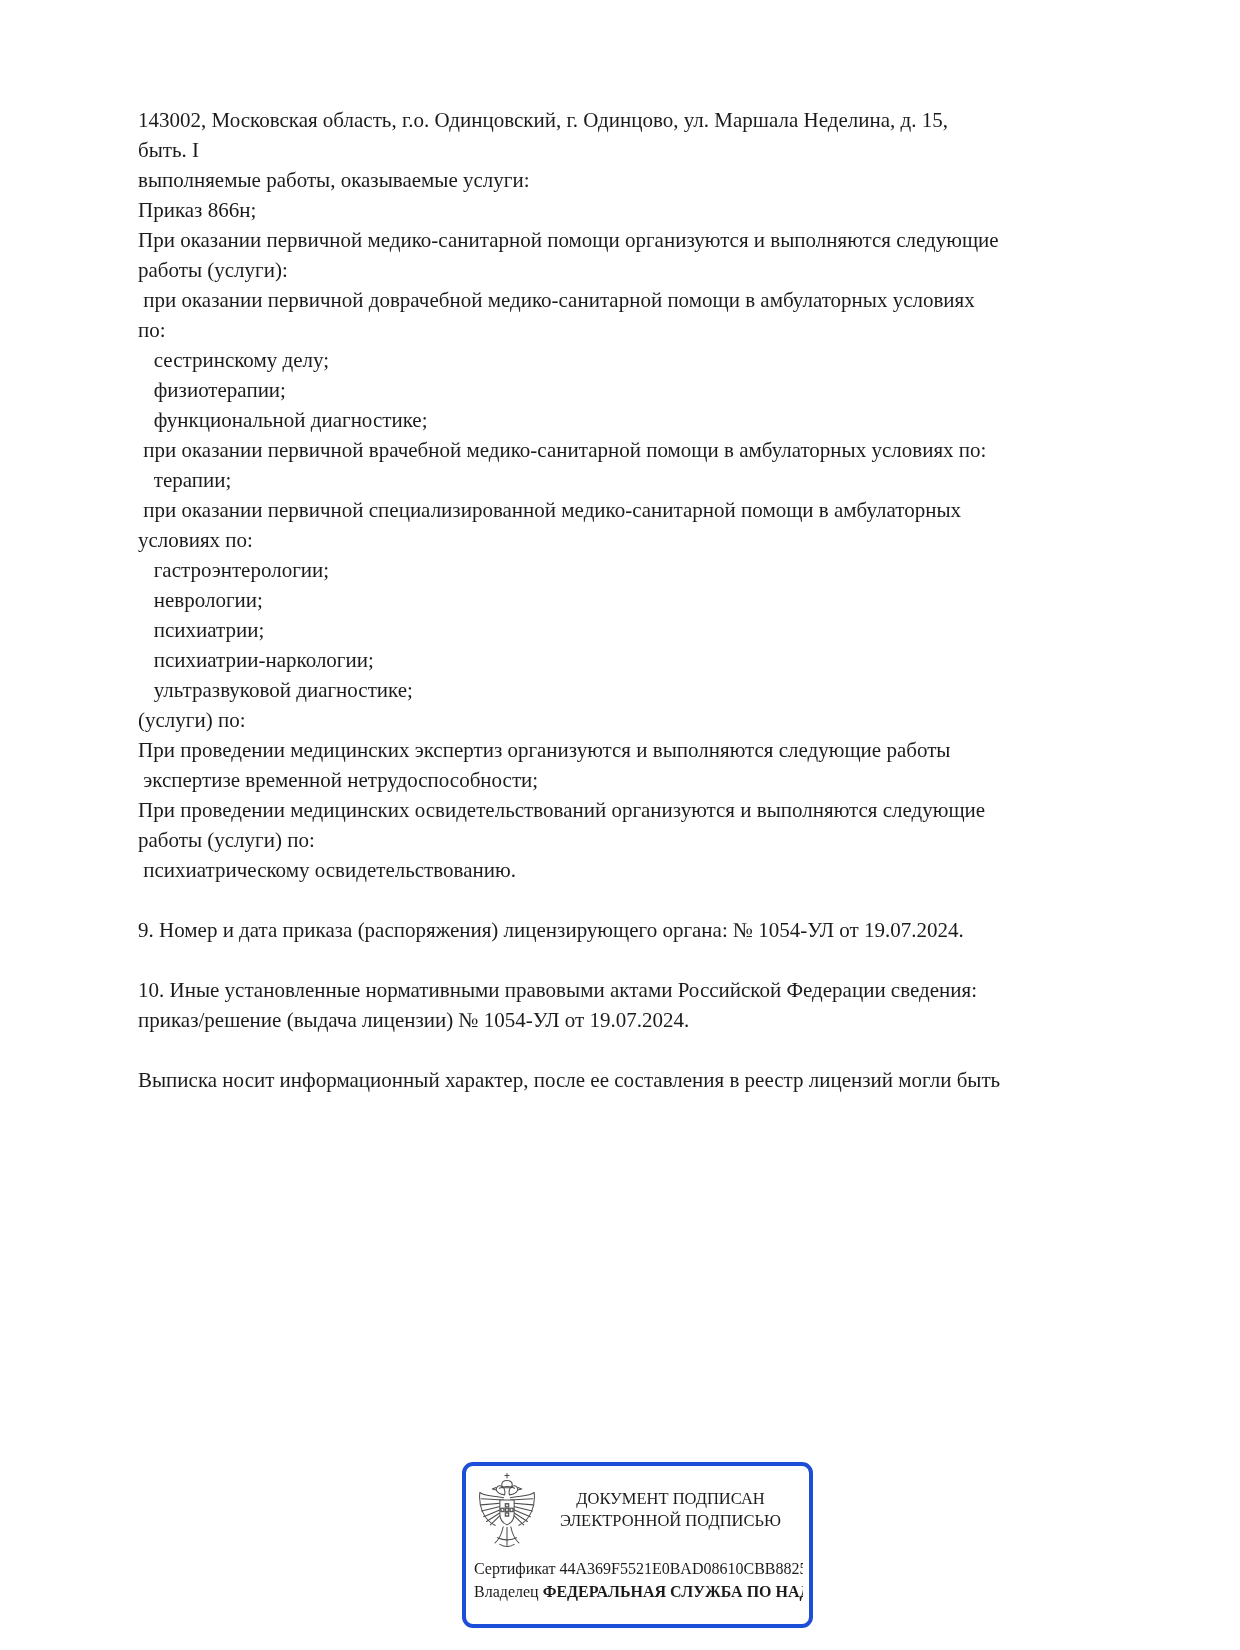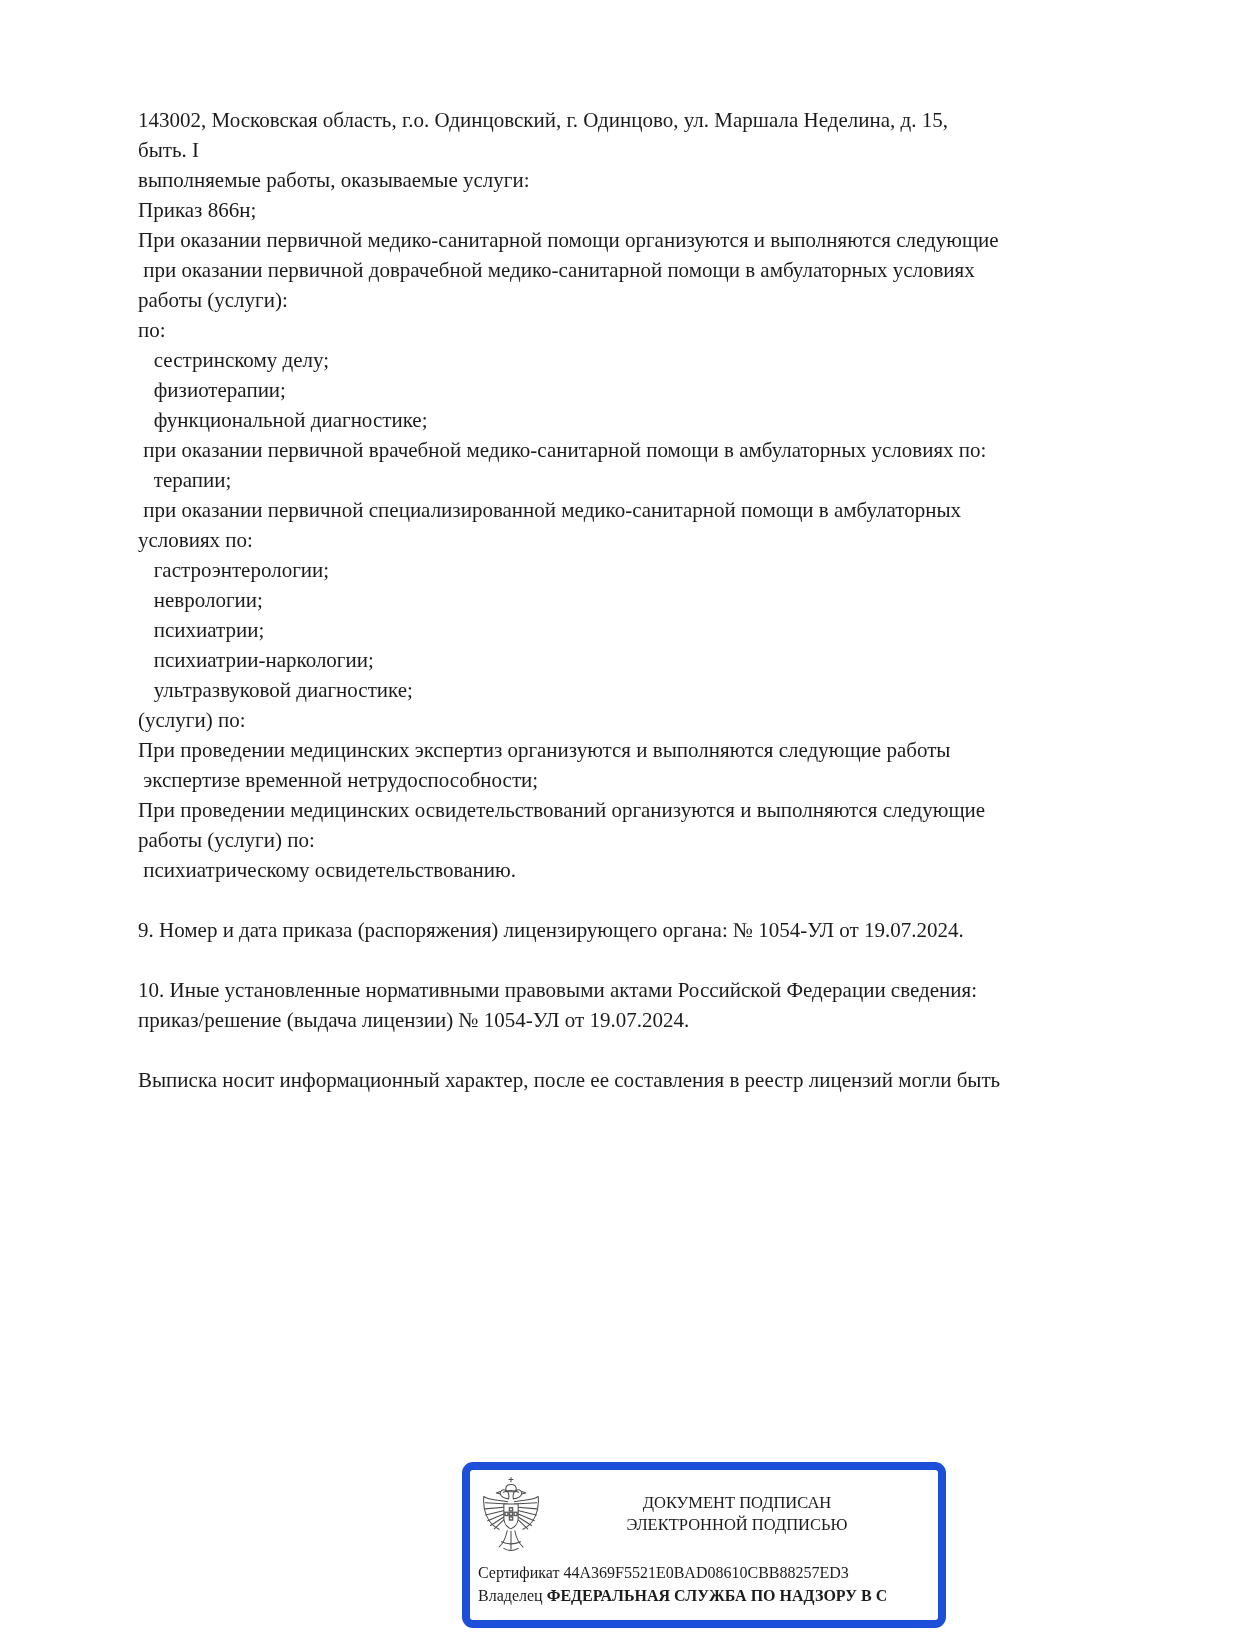--- a/index.html
+++ b/index.html
@@ -24,24 +24,24 @@
     line-height:30px;
     min-height:30px;
     white-space:pre;
     text-align:left;
   }
   
   .stamp{
     position:absolute;
     left:462px;
     top:1462px;
-    width:484px;
+    width:351px;
     height:166px;
     box-sizing:border-box;
-    border:8px solid #1d4ed8;
+    border:4px solid #1d4ed8;
     border-radius:11px;
     background:#fff;
     overflow:hidden;
     padding:4px 6px;
   }
   .stamp-top{
     display:flex;
     align-items:flex-start;
     height:86px;
   }
@@ -72,22 +72,22 @@
 <body>
 
 <div class="page">
 
   <div class="doc-text">
     <div class="line">143002, Московская область, г.о. Одинцовский, г. Одинцово, ул. Маршала Неделина, д. 15,</div>
     <div class="line">быть. I</div>
     <div class="line">выполняемые работы, оказываемые услуги:</div>
     <div class="line">Приказ 866н;</div>
     <div class="line">При оказании первичной медико-санитарной помощи организуются и выполняются следующие</div>
+    <div class="line">работы (услуги):</div>
     <div class="line"> при оказании первичной доврачебной медико-санитарной помощи в амбулаторных условиях</div>
-    <div class="line">работы (услуги):</div>
     <div class="line">по:</div>
     <div class="line">   сестринскому делу;</div>
     <div class="line">   физиотерапии;</div>
     <div class="line">   функциональной диагностике;</div>
     <div class="line"> при оказании первичной врачебной медико-санитарной помощи в амбулаторных условиях по:</div>
     <div class="line">   терапии;</div>
     <div class="line"> при оказании первичной специализированной медико-санитарной помощи в амбулаторных</div>
     <div class="line">условиях по:</div>
     <div class="line">   гастроэнтерологии;</div>
     <div class="line">   неврологии;</div>

